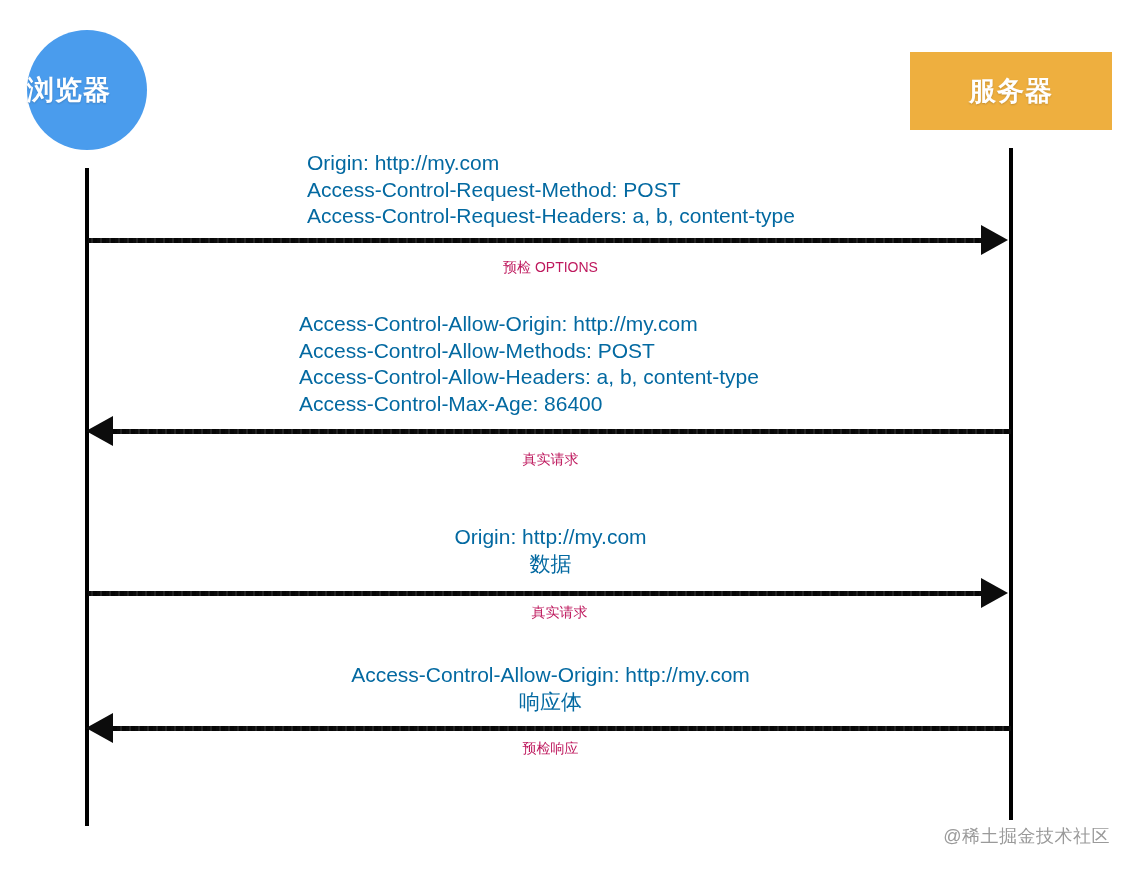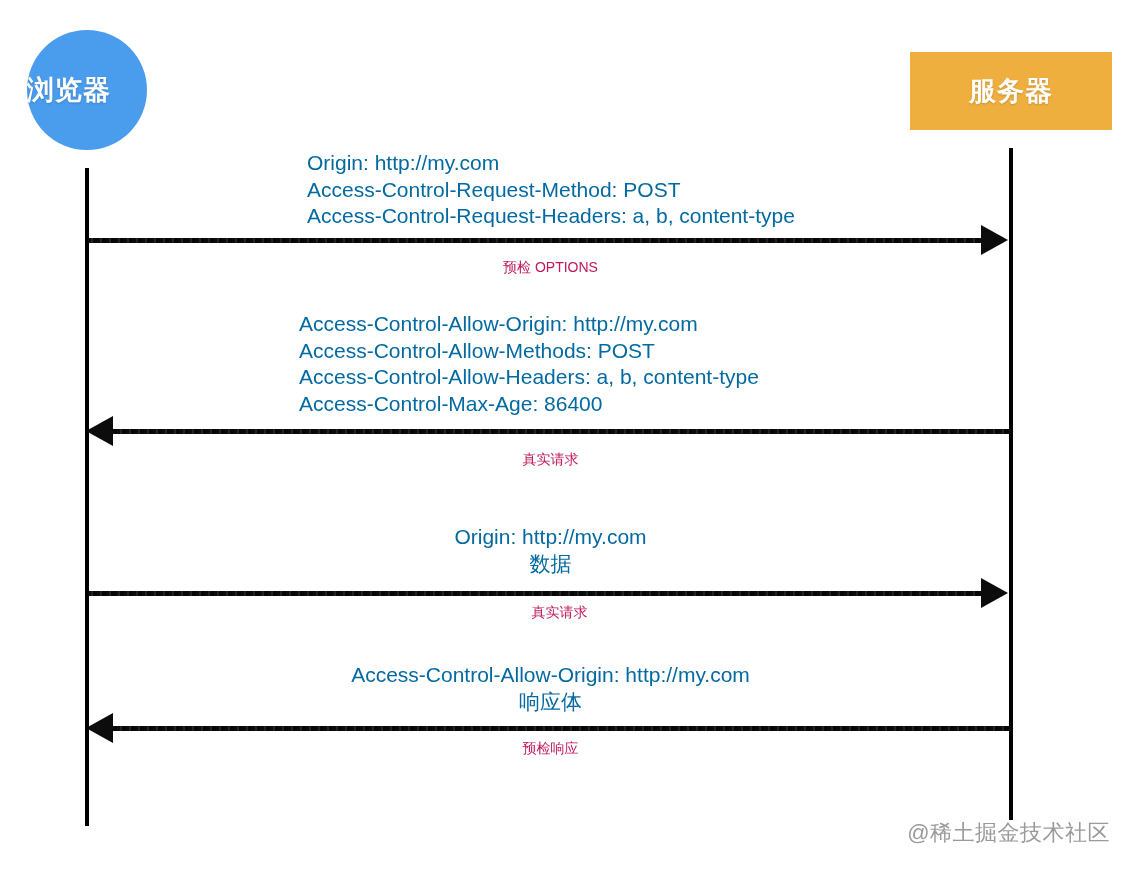--- a/index.html
+++ b/index.html
@@ -113,21 +113,21 @@
     color: #be185d;
     text-align: center;
     white-space: pre;
   }
 
   
   .watermark {
     position: absolute;
     right: 24px;
     bottom: 24px;
-    font-size: 22px;
+    font-size: 18px;
     color: #9a9a9a;
     letter-spacing: 0.5px;
   }
 </style>
 </head>
 <body>
 
 <div id="canvas">
 
   <div class="actor-circle">

